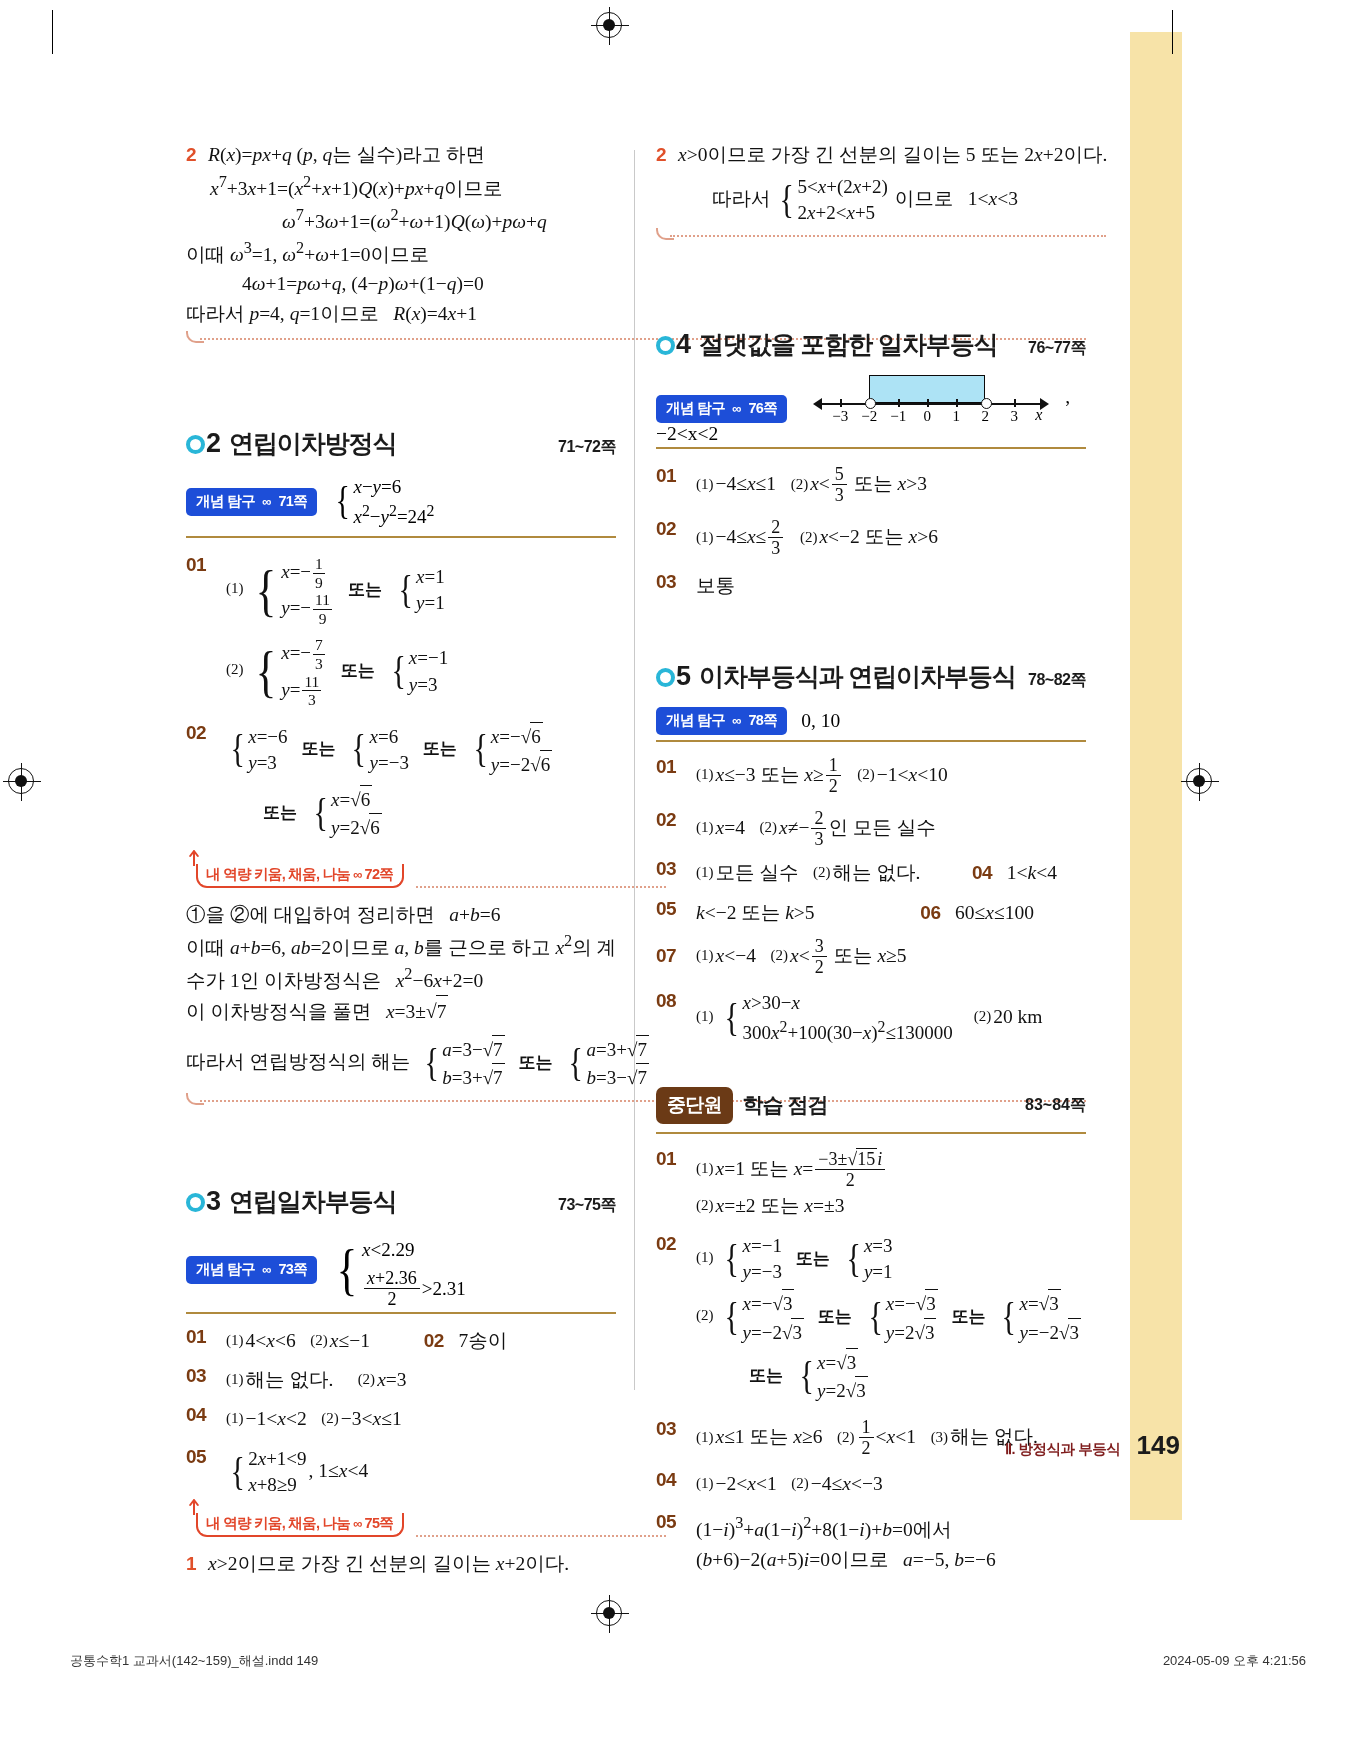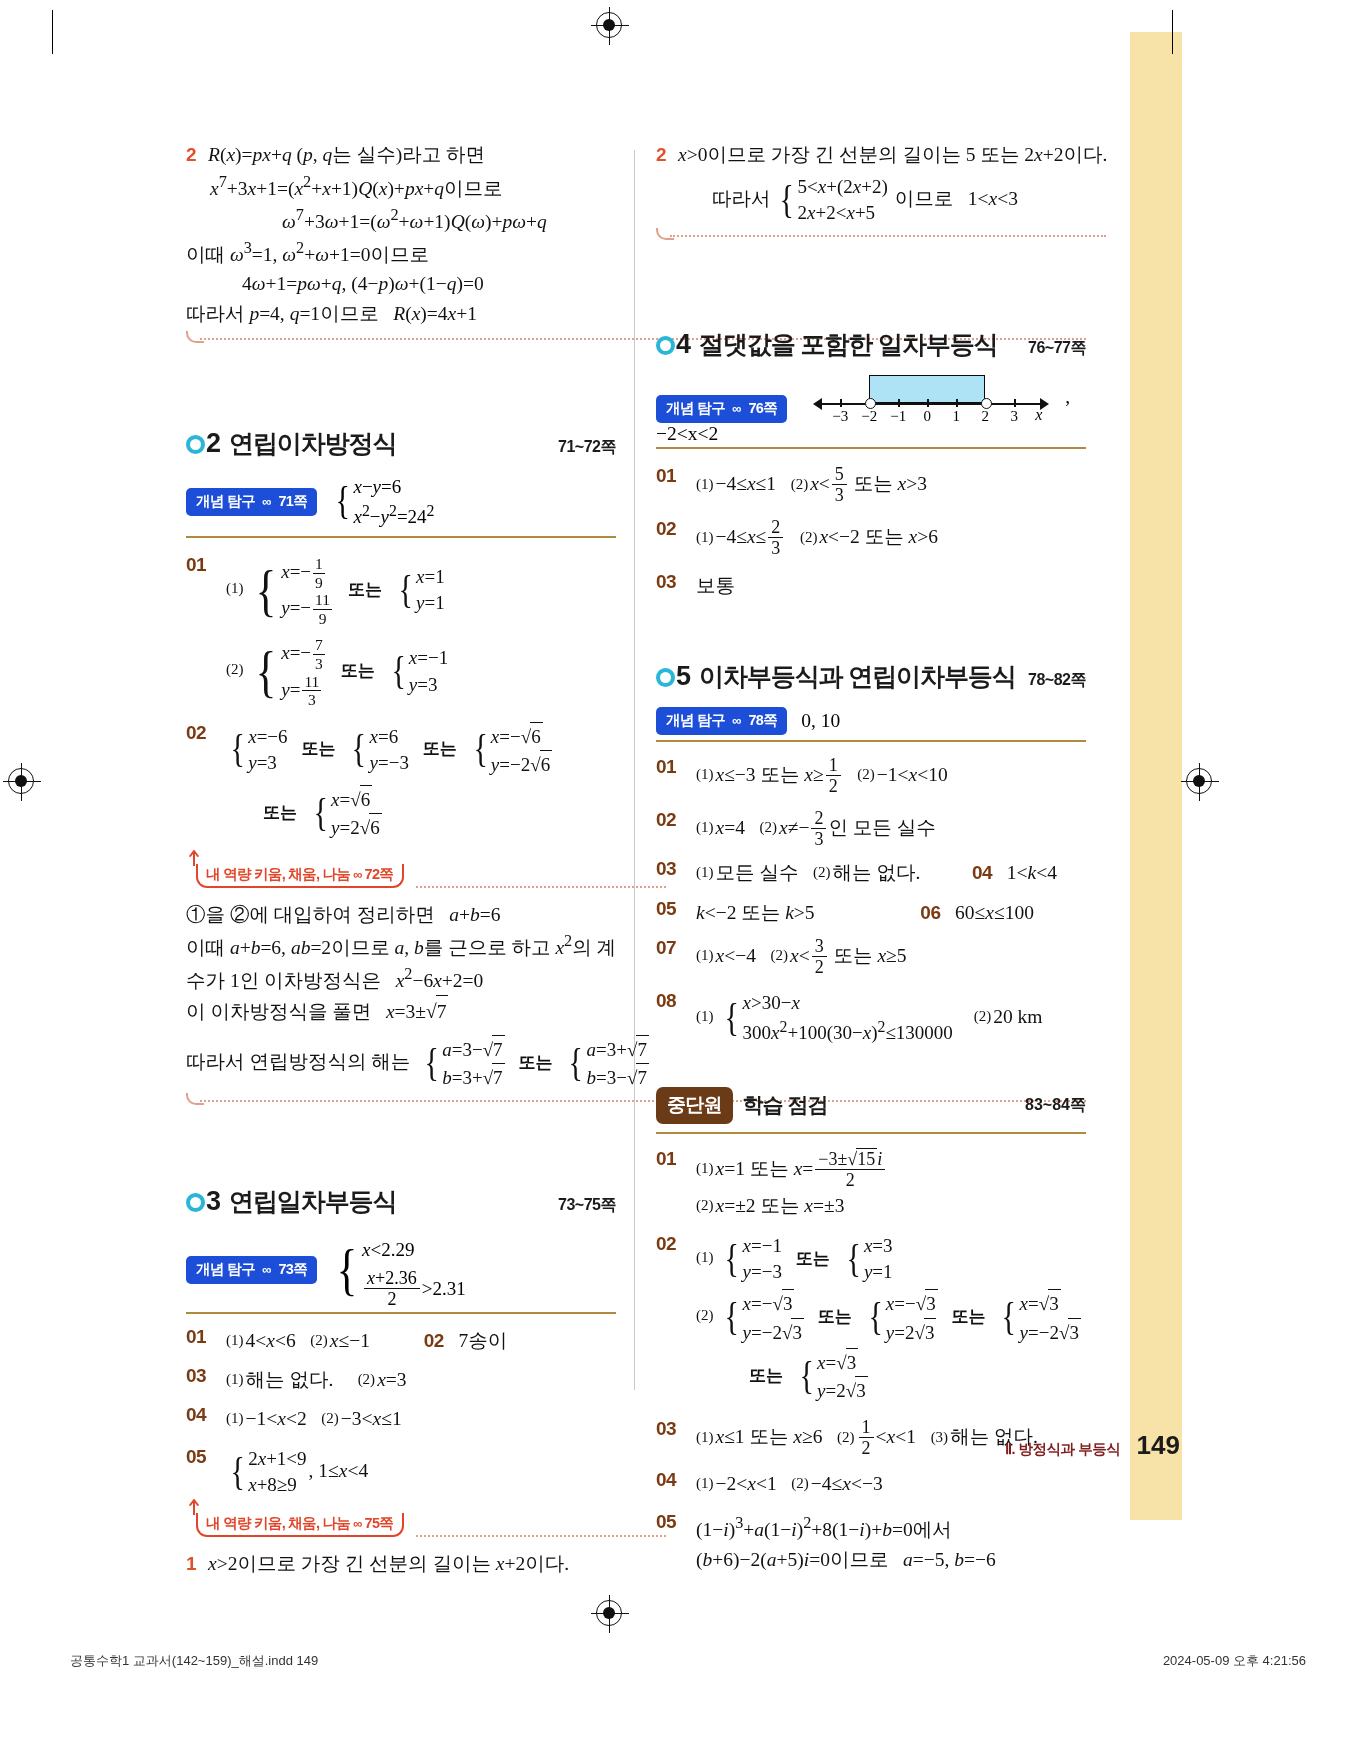--- a/index.html
+++ b/index.html
@@ -566,21 +566,21 @@
   <div class="ans" style="margin-top:10px;">
     <div class="ans-no">05</div>
     <div class="ans-body">
       <span class="mi">k</span><span class="mr">&lt;−2</span> 또는 <span class="mi">k</span><span class="mr">&gt;5</span>
       <span style="display:inline-block;width:96px;"></span>
       <span class="ans-no" style="display:inline;width:auto;">06</span>&nbsp;&nbsp;
       <span><span class="mr">60≤</span><span class="mi">x</span><span class="mr">≤100</span></span>
     </div>
   </div>
 
-  <div class="ans" style="margin-top:0;">
+  <div class="ans" style="margin-top:0;align-items:center;">
     <div class="ans-no">07</div>
     <div class="ans-body">
       <span class="sub">(1)</span><span class="mi">x</span><span class="mr">&lt;−4</span>&nbsp;&nbsp;
       <span class="sub">(2)</span><span class="mi">x</span><span class="mr">&lt;</span><span class="frb"><span class="n">3</span><span class="d">2</span></span> 또는 <span class="mi">x</span><span class="mr">≥5</span>
     </div>
   </div>
 
   <div class="ans" style="margin-top:14px;">
     <div class="ans-no">08</div>
     <div class="ans-body">

